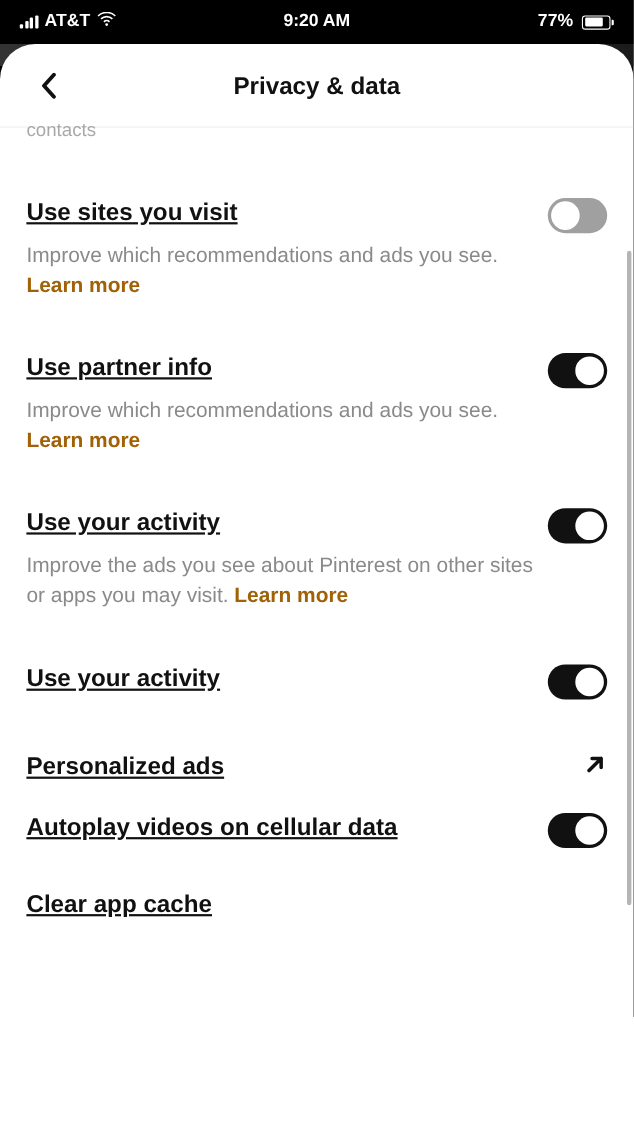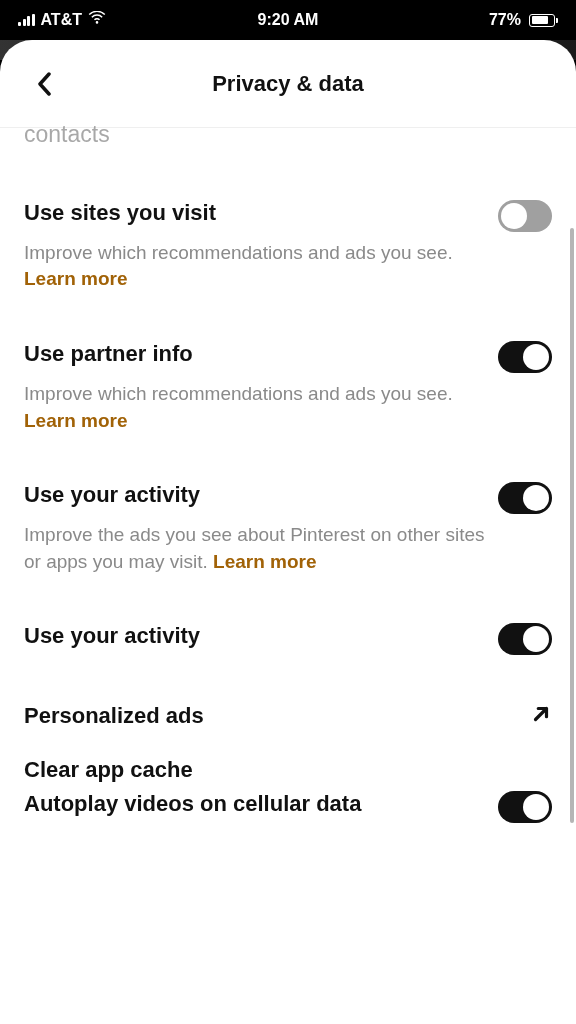--- a/index.html
+++ b/index.html
@@ -98,21 +98,21 @@
       top: 40px;
       left: 0;
       right: 0;
       bottom: 0;
       background: #fff;
       border-radius: 32px 32px 0 0;
       z-index: 2;
       overflow: hidden;
     }
     .header {
-      height: 88px;
+      height: 76px;
       display: flex;
       align-items: center;
       justify-content: center;
       position: relative;
       border-bottom: 1px solid #efefef;
     }
     .back-btn {
       position: absolute;
       left: 28px;
       top: 50%;
@@ -131,40 +131,41 @@
       color: #111;
     }
     .content {
       padding: 0 24px;
       position: relative;
       top: -8px;
     }
     .cut-text {
       color: #6f6f6f;
       opacity: 0.6;
-      font-size: 23px;
+      font-size: 17px;
       line-height: 1.3;
       margin-bottom: 50px;
     }
     .setting {
       display: flex;
       justify-content: space-between;
       align-items: flex-start;
       margin-bottom: 8px;
     }
     .setting-block {
       margin-bottom: 48px;
     }
     .setting-row-only {
       margin-bottom: 38px;
     }
     .setting-title {
       font-size: 22px;
       font-weight: 700;
       color: #111;
+      text-decoration: underline;
     }
     .setting-desc {
       font-size: 19px;
       color: #8a8a8a;
       line-height: 1.4;
       padding-right: 58px;
     }
     .learn-more {
       font-weight: 600;
       color: #a16207;
@@ -299,27 +300,27 @@
 
     <div class="arrow-link">
       <div class="setting-title">Personalized ads</div>
       <span class="arrow-icon">
         <svg viewBox="0 0 24 24">
             <path d="M6 18 L18 6 M9 6 L18 6 L18 15" stroke="#111" stroke-width="3.5" fill="none" stroke-linecap="round" stroke-linejoin="round"></path>
           </svg>
       </span>
     </div>
 
-    <div class="setting">
-      <div class="setting-title">Clear app cache</div>
-    </div>
-
     <div class="setting setting-row-only">
       <div class="setting-title">Autoplay videos on cellular data</div>
       <div class="toggle on">
           <div class="toggle-knob"></div>
         </div>
     </div>
 
+    <div class="setting">
+      <div class="setting-title">Clear app cache</div>
+    </div>
+
   </div>
 
   <div class="scroll-indicator"></div>
 </div>
 
 </body></html>

